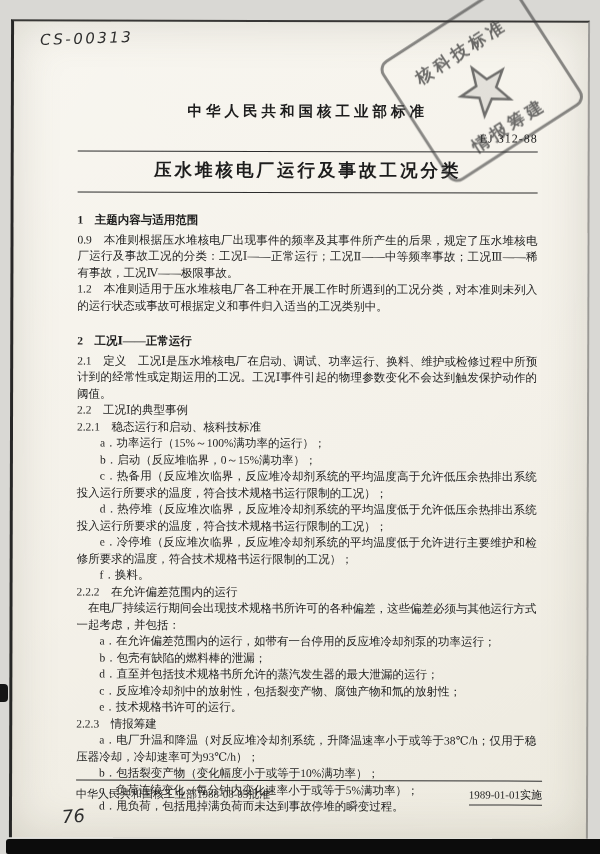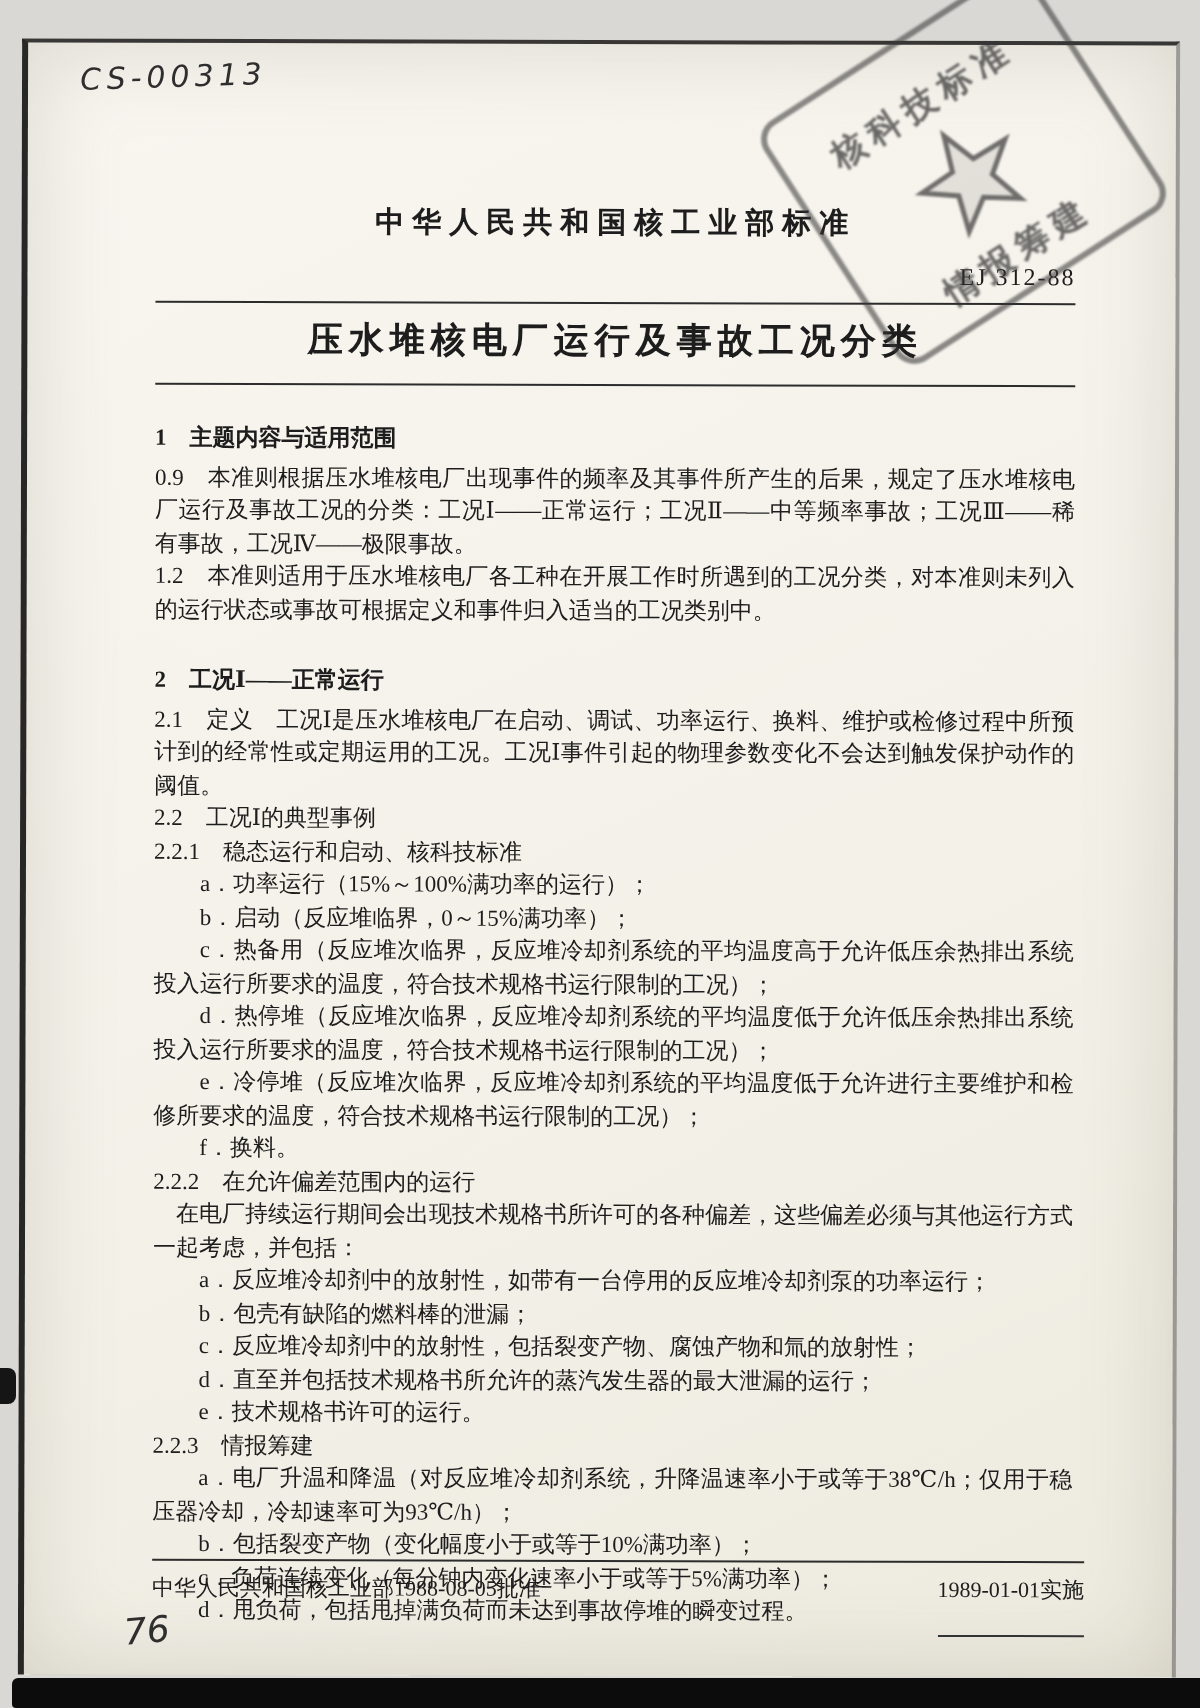--- a/index.html
+++ b/index.html
@@ -42,21 +42,21 @@
   .rule1 { margin-top:5px; }
   .title { margin-top:6px; text-align:center; font-size:17.5px; font-weight:bold; letter-spacing:3px; }
   .rule2 { margin-top:10px; }
   .docbody { margin-top:14px; font-size:11.5px; line-height:16.5px; text-align:justify; }
   .blk { text-indent:0; }
   .blk.heading { font-weight:bold; margin:19px 0 3px; }
   .blk.item { text-indent:2em; }
   .blk.lead { text-indent:1em; }
   .footer { position:absolute; left:64px; right:44px; top:758px; }
   .footer-row { display:flex; justify-content:space-between; margin-top:6px; font-size:11px; }
-  .effective { border-bottom:1px solid #333; padding-bottom:15px; }
+  .effective { border-bottom:1px solid #333; padding-bottom:2px; }
   .edge-blob { position:absolute; left:0; top:684px; width:8px; height:18px; background:#151515; border-radius:0 4px 4px 0; }
   .bottom-bar { position:absolute; left:6px; right:0; top:839px; height:15px; background:#0c0c0c; border-radius:3px 0 0 2px; }
 </style>
 </head>
 <body>
 
 <div class="page">
 
   <div class="handwritten hw-id">CS-00313</div>
 
@@ -86,24 +86,24 @@
       <div class="blk para">2.2　工况Ⅰ的典型事例</div>
       <div class="blk para">2.2.1　稳态运行和启动、核科技标准</div>
       <div class="blk item">a．功率运行（15%～100%满功率的运行）；</div>
       <div class="blk item">b．启动（反应堆临界，0～15%满功率）；</div>
       <div class="blk item">c．热备用（反应堆次临界，反应堆冷却剂系统的平均温度高于允许低压余热排出系统投入运行所要求的温度，符合技术规格书运行限制的工况）；</div>
       <div class="blk item">d．热停堆（反应堆次临界，反应堆冷却剂系统的平均温度低于允许低压余热排出系统投入运行所要求的温度，符合技术规格书运行限制的工况）；</div>
       <div class="blk item">e．冷停堆（反应堆次临界，反应堆冷却剂系统的平均温度低于允许进行主要维护和检修所要求的温度，符合技术规格书运行限制的工况）；</div>
       <div class="blk item">f．换料。</div>
       <div class="blk para">2.2.2　在允许偏差范围内的运行</div>
       <div class="blk lead">在电厂持续运行期间会出现技术规格书所许可的各种偏差，这些偏差必须与其他运行方式一起考虑，并包括：</div>
-      <div class="blk item">a．反应堆冷却剂中的放射性，如带有一台停用的反应堆冷却剂泵的功率运行；</div>
+      <div class="blk item">a．在允许偏差范围内的运行，如带有一台停用的反应堆冷却剂泵的功率运行；</div>
       <div class="blk item">b．包壳有缺陷的燃料棒的泄漏；</div>
+      <div class="blk item">d．直至并包括技术规格书所允许的蒸汽发生器的最大泄漏的运行；</div>
       <div class="blk item">c．反应堆冷却剂中的放射性，包括裂变产物、腐蚀产物和氚的放射性；</div>
-      <div class="blk item">d．直至并包括技术规格书所允许的蒸汽发生器的最大泄漏的运行；</div>
       <div class="blk item">e．技术规格书许可的运行。</div>
       <div class="blk para">2.2.3　情报筹建</div>
       <div class="blk item">a．电厂升温和降温（对反应堆冷却剂系统，升降温速率小于或等于38℃/h；仅用于稳压器冷却，冷却速率可为93℃/h）；</div>
       <div class="blk item">b．包括裂变产物（变化幅度小于或等于10%满功率）；</div>
       <div class="blk item">c．负荷连续变化（每分钟内变化速率小于或等于5%满功率）；</div>
       <div class="blk item">d．甩负荷，包括甩掉满负荷而未达到事故停堆的瞬变过程。</div>
     </div>
 
   <div class="footer">
     <div class="rule"></div>

